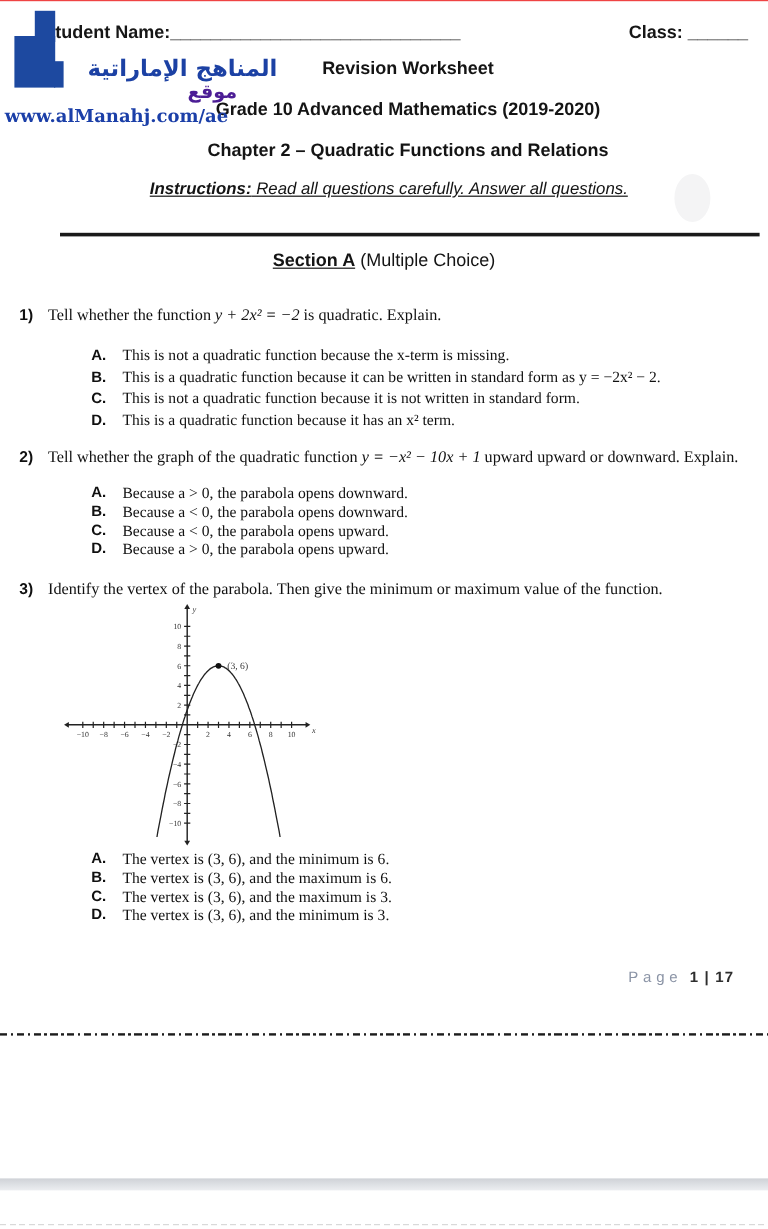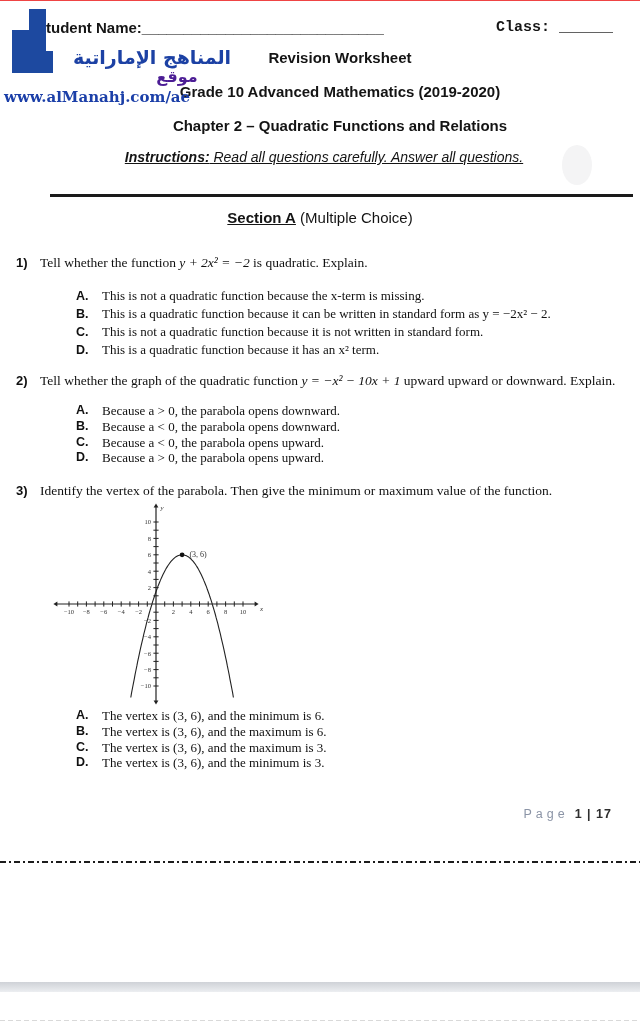--- a/index.html
+++ b/index.html
@@ -2,21 +2,21 @@
 <html><head>
 <meta charset="utf-8">
 <style>
   html,body{margin:0;padding:0;background:#fff;}
   #page{position:relative;width:640px;height:1024px;background:#ffffff;overflow:hidden;
         font-family:"Liberation Sans",sans-serif;color:#111;border-top:1px solid #ef4444;}
   .abs{position:absolute;}
   
   .name-line{top:18px;left:46px;font-size:15px;font-weight:bold;color:#161616;white-space:nowrap;}
   .blank{font-weight:bold;letter-spacing:0px;}
-  .class-line{top:18px;left:496px;font-size:15px;font-weight:bold;color:#161616;white-space:nowrap;font-family:Liberation Mono, monospace;}
+  .class-line{top:18px;left:524px;font-size:15px;font-weight:bold;color:#161616;white-space:nowrap;}
   .arabic-small{top:22px;left:132px;width:90px;text-align:center;font-family:"DejaVu Sans",sans-serif;
         font-weight:bold;font-size:16px;color:#4c1d95;margin-top:44px;}
   .arabic-main{top:45px;left:62px;width:180px;text-align:center;font-family:"DejaVu Sans",sans-serif;
         font-weight:bold;font-size:19px;color:#1c41a4;}
   .title1{top:48px;left:160px;width:360px;text-align:center;font-size:15px;font-weight:bold;color:#141414;}
   .www{top:87px;left:4px;font-family:"DejaVu Serif",serif;font-weight:bold;font-size:15px;color:#1b3fa8;z-index:5;}
   .title2{top:82px;left:60px;width:560px;text-align:center;font-size:15px;font-weight:bold;color:#141414;}
   .title3{top:116px;left:60px;width:560px;text-align:center;font-size:15px;font-weight:bold;color:#141414;}
   .instructions{top:148px;left:44px;width:560px;text-align:center;font-size:14px;font-style:italic;color:#141414;text-decoration:underline;}
   .instructions b{font-weight:bold;}

